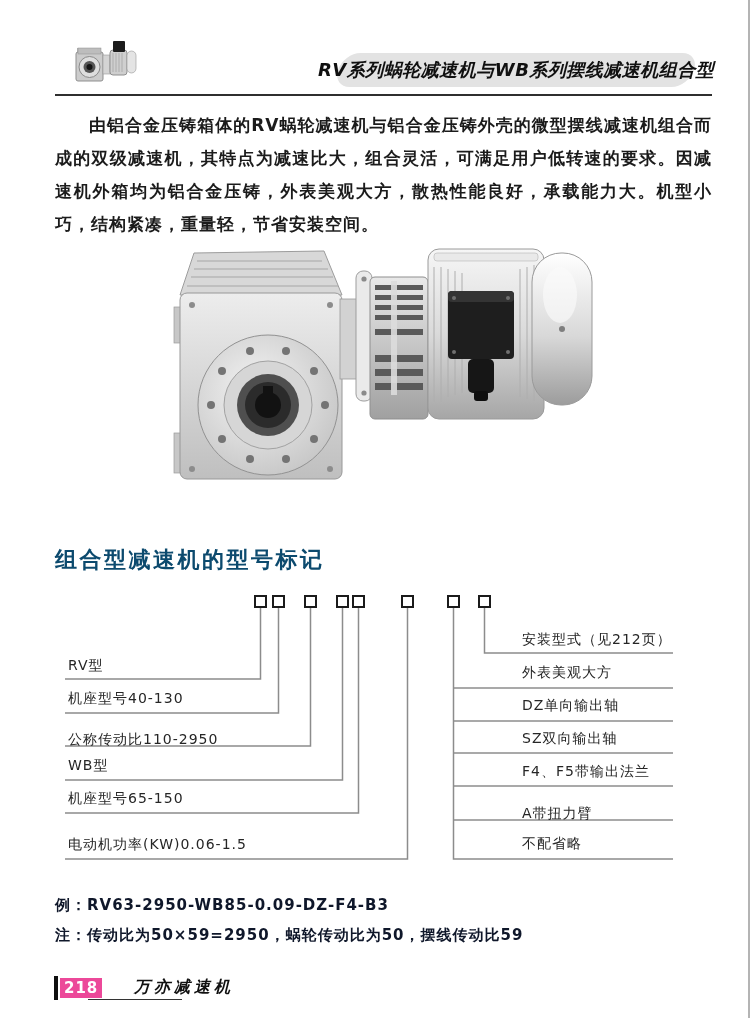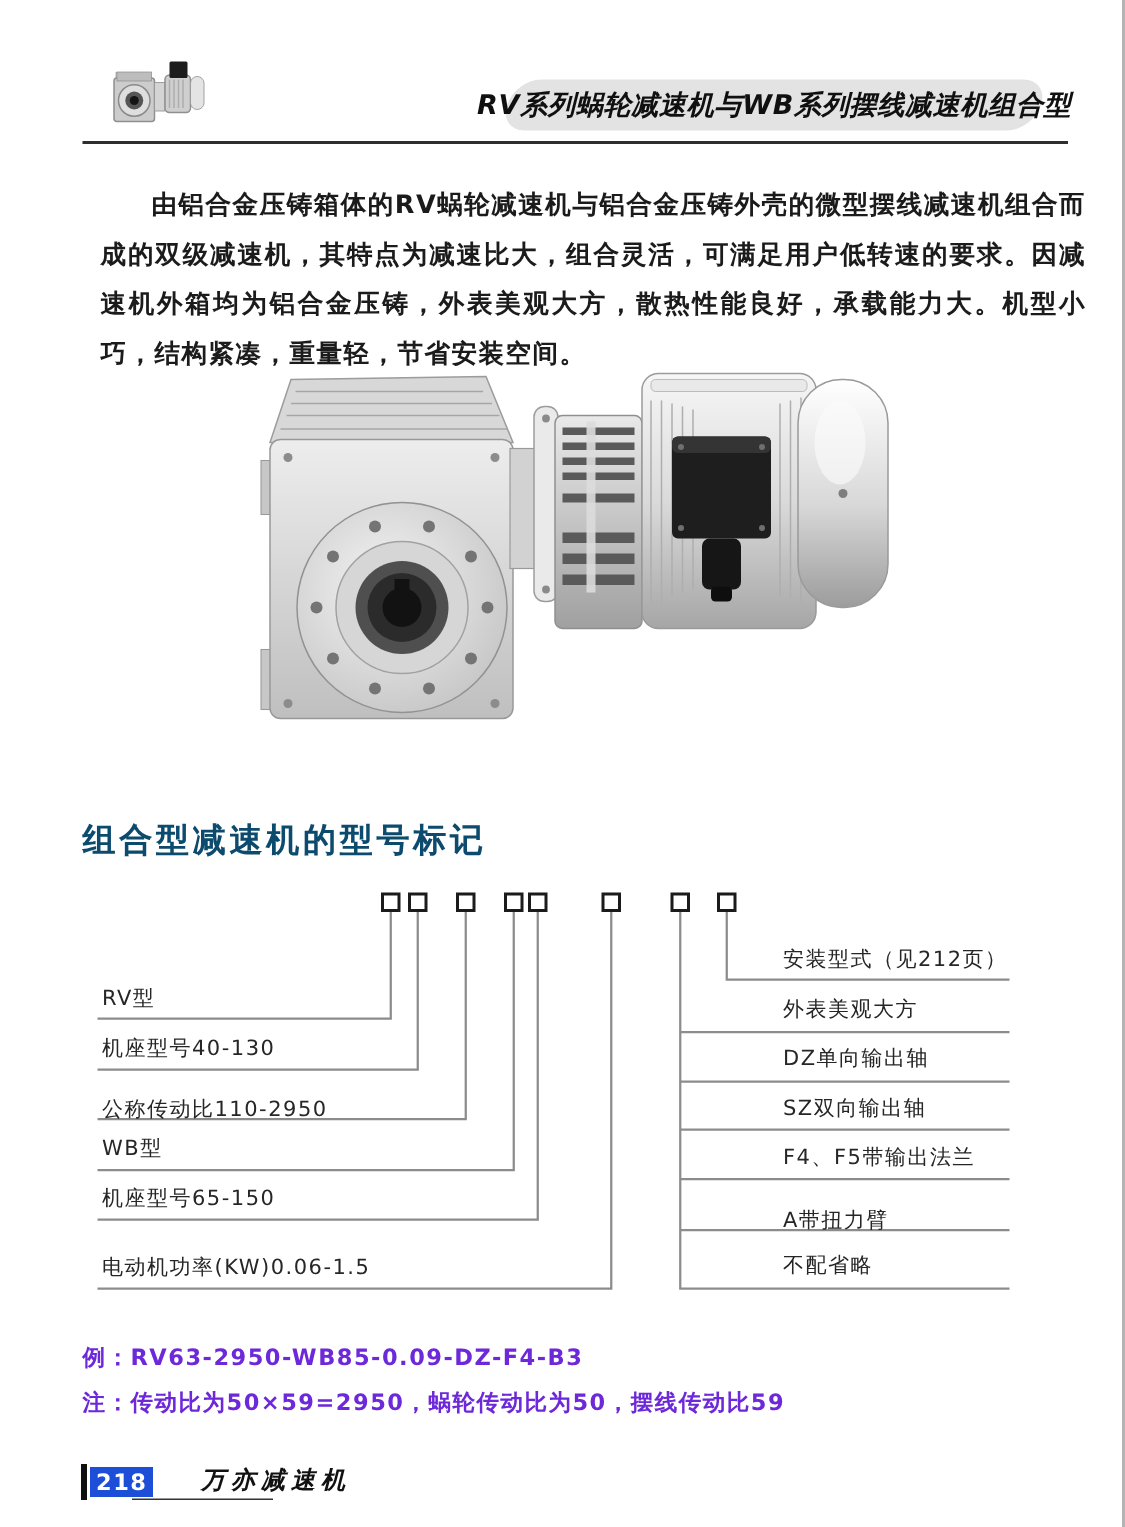--- a/index.html
+++ b/index.html
@@ -15,41 +15,41 @@
     border-radius:17px;transform:skewX(-18deg);
     display:flex;align-items:center;justify-content:center;
   }
   .title-capsule .t{
     transform:skewX(18deg);font-style:italic;font-weight:bold;font-size:18px;
     color:#101010;white-space:nowrap;letter-spacing:0.5px;
   }
   .header-rule{position:absolute;left:55px;top:94px;width:657px;height:2px;background:#2f2f2f;}
   
   .intro{
-    position:absolute;left:55px;top:109px;width:657px;margin:12px;
+    position:absolute;left:55px;top:109px;width:657px;margin:0;
     font-size:17px;line-height:33px;font-weight:600;letter-spacing:1px;
     text-indent:2em;text-align:justify;color:#1b1b1b;
   }
   
   .photo{position:absolute;left:172px;top:237px;width:424px;height:250px;}
   
   .section-title{
     position:absolute;left:55px;top:545px;margin:0;font-size:22px;font-weight:600;
     letter-spacing:2.5px;color:#0c4a6e;
   }
   
   .diagram-svg{position:absolute;left:0;top:580px;}
   .dlabel{
     position:absolute;font-size:14px;font-weight:400;letter-spacing:1px;
     color:#262626;white-space:nowrap;
   }
   
   .example-line,.note-line{
     position:absolute;left:55px;margin:0;font-size:15px;font-weight:600;
-    letter-spacing:1px;color:#6d28d9;white-space:nowrap;
+    letter-spacing:1px;color:#0f172a;white-space:nowrap;
   }
   .example-line{top:896px;}
   .note-line{top:926px;}
   
   .footer-bar{position:absolute;left:54px;top:976px;width:4px;height:24px;background:#101010;}
   .footer-pagenum{
     position:absolute;left:60px;top:978px;padding:1px 4px;background:#3f3f3f;color:#ffffff;
     font-size:15px;font-weight:bold;letter-spacing:1px;
   }
   .footer-brand{
@@ -226,17 +226,17 @@
   <div class="dlabel" style="left:522px;top:697px;">DZ单向输出轴</div>
   <div class="dlabel" style="left:522px;top:730px;">SZ双向输出轴</div>
   <div class="dlabel" style="left:522px;top:763px;">F4、F5带输出法兰</div>
   <div class="dlabel" style="left:522px;top:805px;">A带扭力臂</div>
   <div class="dlabel" style="left:522px;top:835px;">不配省略</div>
 
   <p class="example-line">例：RV63-2950-WB85-0.09-DZ-F4-B3</p>
   <p class="note-line">注：传动比为50×59=2950，蜗轮传动比为50，摆线传动比59</p>
 
   <div class="footer-bar"></div>
-  <div class="footer-pagenum" style="background:#1d4ed8;">218</div>
+  <div class="footer-pagenum" style="background:#ec4899;">218</div>
   <div class="footer-brand">万亦减速机</div>
   <div class="footer-brand-rule"></div>
 
 </div>
 
 </body></html>

